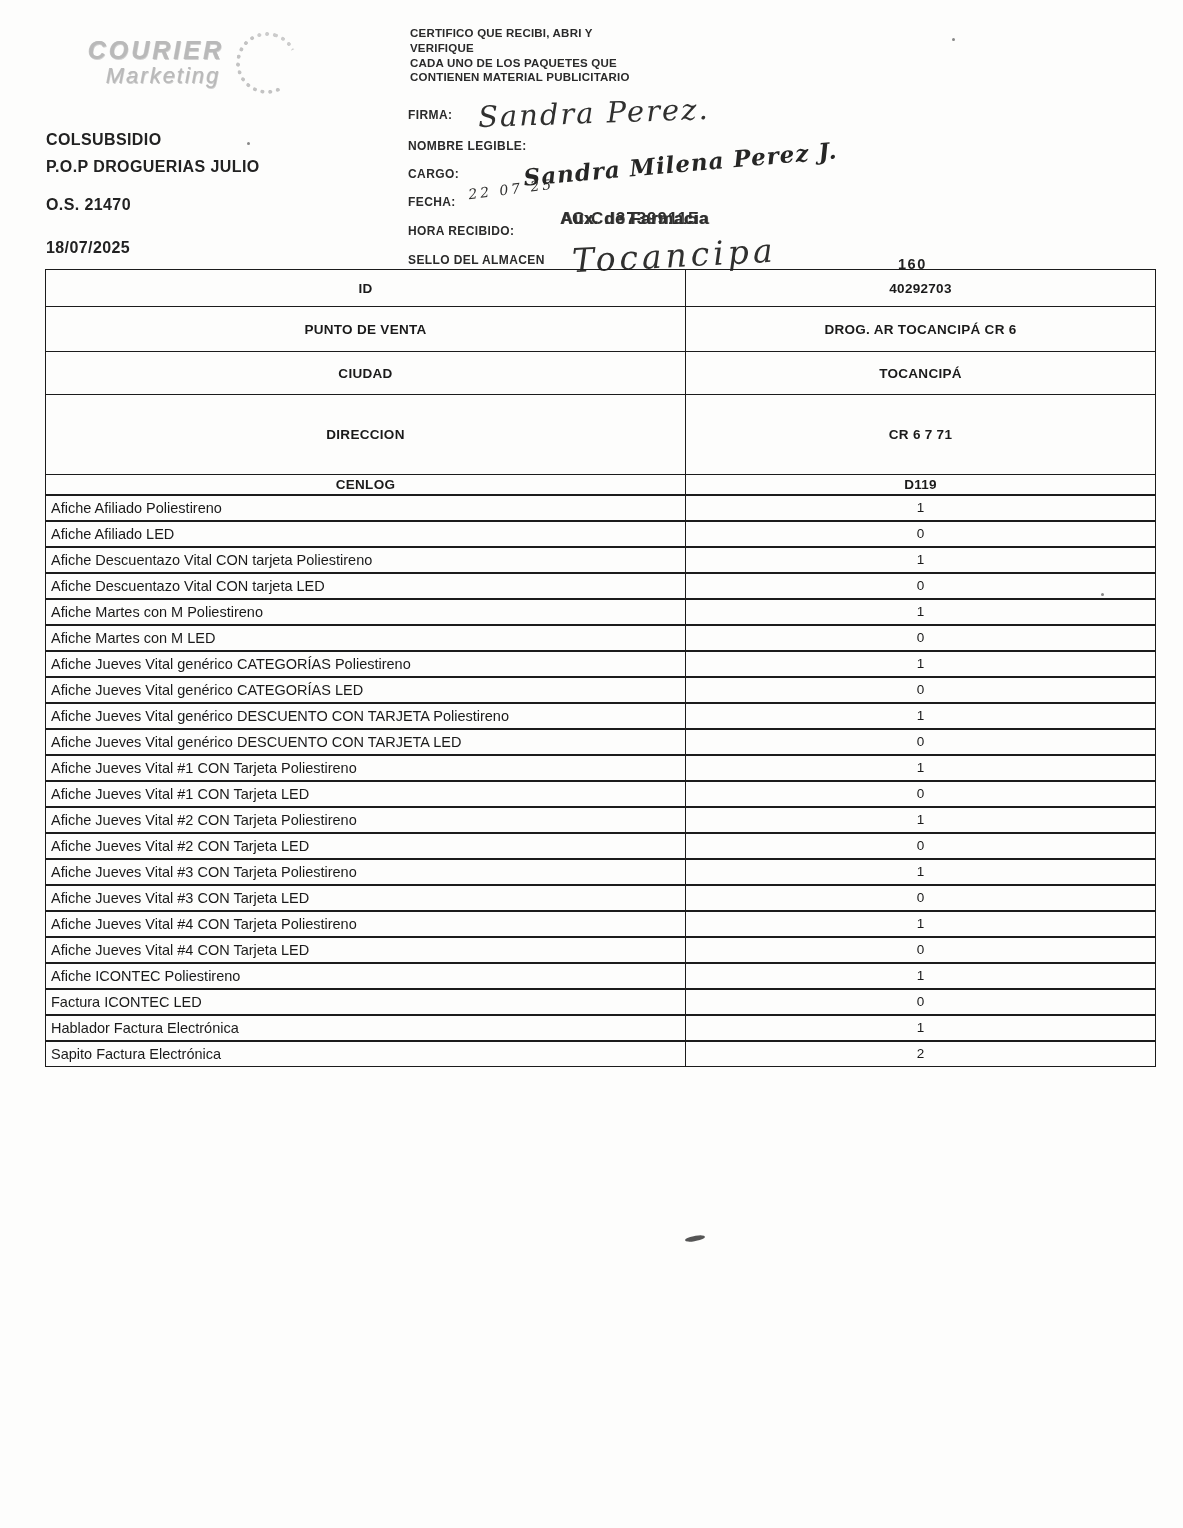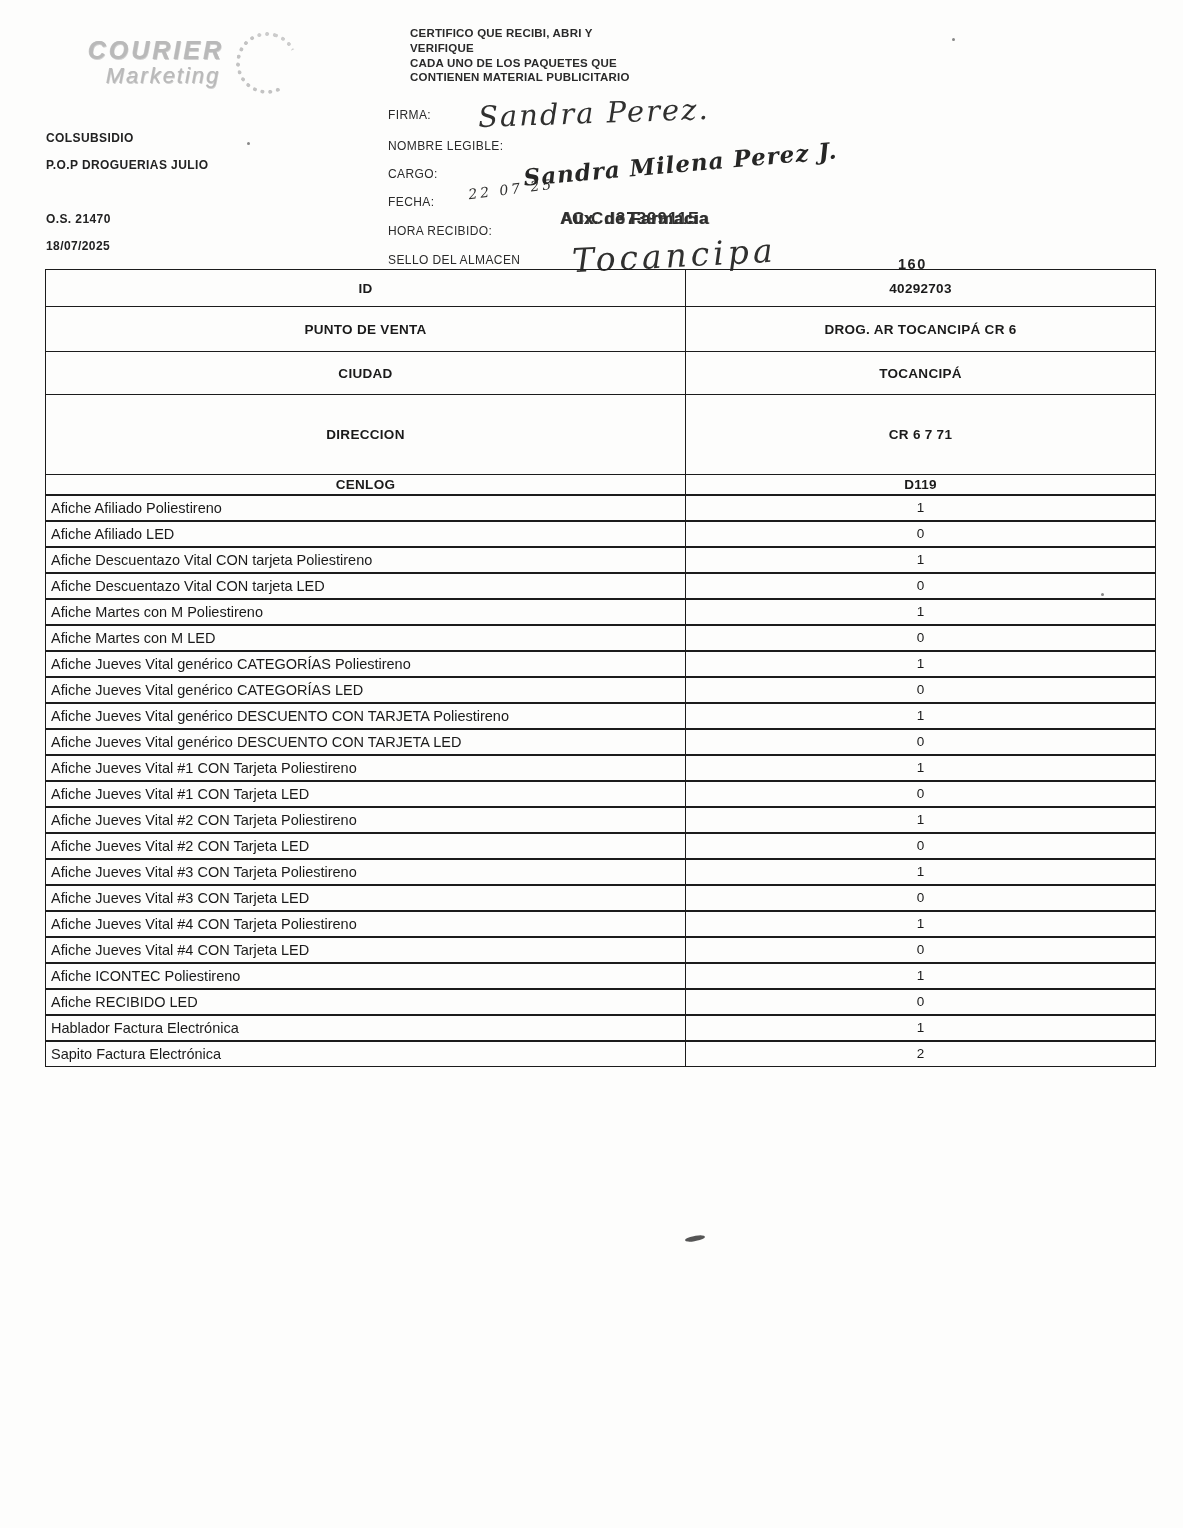--- a/index.html
+++ b/index.html
@@ -21,25 +21,25 @@
   .logo .l1 { font-size: 25px; font-weight: bold; letter-spacing: 3px; font-style: italic; }
   .logo .l2 { font-size: 22px; letter-spacing: 2px; font-style: italic; margin: -2px 0 0 18px; }
   .logo-swoosh {
     position: absolute; left: 148px; top: -4px; width: 62px; height: 62px;
     border: 4px dotted #c3c3c3; border-radius: 50%;
     border-right-color: transparent; border-top-color: #cccccc;
     transform: rotate(18deg);
   }
 
   
-  .lh { left: 46px; font-size: 12px; font-weight: bold; letter-spacing: 0.4px; color: #222; }
+  .lh { left: 46px; font-size: 16px; font-weight: bold; letter-spacing: 0.4px; color: #222; }
 
   
   .cert { left: 410px; top: 26px; font-size: 11.5px; font-weight: bold; line-height: 14.8px; letter-spacing: 0.2px; color: #2a2a2a; }
-  .flabel { left: 388px; font-size: 12px; font-weight: normal; letter-spacing: 0.4px; color: #2a2a2a; }
+  .flabel { left: 408px; font-size: 12px; font-weight: bold; letter-spacing: 0.4px; color: #2a2a2a; }
 
   
   .hand { font-family: "DejaVu Serif", serif; font-style: italic; color: #30302f; white-space: nowrap; }
   .sig { left: 478px; top: 96px; font-size: 29px; transform: rotate(-2deg); letter-spacing: 2px; }
   .fecha-hand { left: 468px; top: 181px; font-size: 14px; transform: rotate(-7deg); letter-spacing: 3px; }
   .stamp-name { left: 523px; top: 150px; font-size: 23px; font-weight: bold; transform: rotate(-5deg); letter-spacing: 1px; color: #262625; }
   .stamp-cc { left: 572px; top: 209px; font-family: "Liberation Sans", sans-serif; font-style: normal; font-weight: bold; font-size: 17px; letter-spacing: 1px; color: #2e2e2d; }
   .stamp-role { left: 560px; top: 209px; font-family: "Liberation Sans", sans-serif; font-style: normal; font-weight: bold; font-size: 17px; letter-spacing: 0.5px; color: #2e2e2d; text-shadow: 1px 0 0 #555; }
   .sello-hand { left: 572px; top: 236px; font-size: 33px; transform: rotate(-3deg); letter-spacing: 4px; }
   .page-num { left: 898px; top: 256px; font-size: 14.5px; font-weight: bold; letter-spacing: 1.5px; color: #222; }
@@ -72,21 +72,21 @@
 <div class="page">
 
   <div class="abs logo">
     <div class="logo-swoosh"></div>
     <div class="l1">COURIER</div>
     <div class="l2">Marketing</div>
   </div>
 
   <div class="abs lh" style="top:131px">COLSUBSIDIO</div>
   <div class="abs lh" style="top:158px">P.O.P DROGUERIAS JULIO</div>
-  <div class="abs lh" style="top:212px">O.S. 21470</div>
+  <div class="abs lh" style="top:196px">O.S. 21470</div>
   <div class="abs lh" style="top:239px">18/07/2025</div>
 
   <div class="abs cert">
     <div>CERTIFICO QUE RECIBI, ABRI Y</div>
     <div>VERIFIQUE</div>
     <div>CADA UNO DE LOS PAQUETES QUE</div>
     <div>CONTIENEN MATERIAL PUBLICITARIO</div>
   </div>
 
   <div class="abs flabel" style="top:108px">FIRMA:</div>
@@ -202,21 +202,21 @@
         </tr>
         <tr class="item-row">
           <td class="item-name">Afiche Jueves Vital #4 CON Tarjeta LED</td>
           <td class="item-qty">0</td>
         </tr>
         <tr class="item-row">
           <td class="item-name">Afiche ICONTEC Poliestireno</td>
           <td class="item-qty">1</td>
         </tr>
         <tr class="item-row">
-          <td class="item-name">Afiche RECIBIDO LED</td>
+          <td class="item-name">Factura ICONTEC LED</td>
           <td class="item-qty">0</td>
         </tr>
         <tr class="item-row">
           <td class="item-name">Hablador Factura Electrónica</td>
           <td class="item-qty">1</td>
         </tr>
         <tr class="item-row">
           <td class="item-name">Sapito Factura Electrónica</td>
           <td class="item-qty">2</td>
         </tr>

